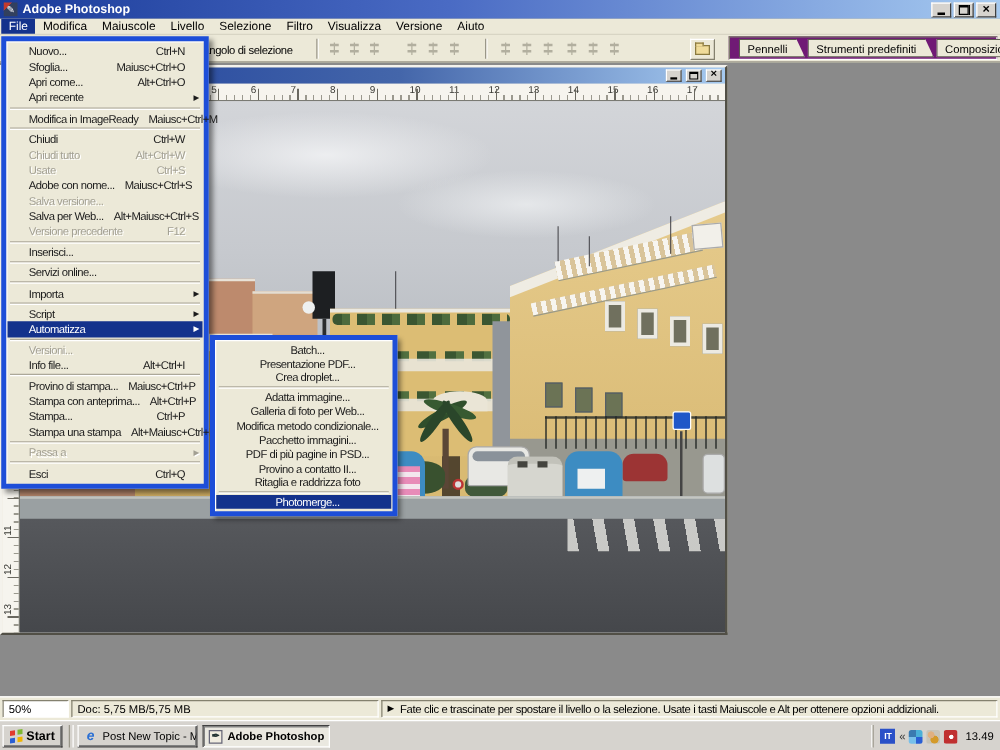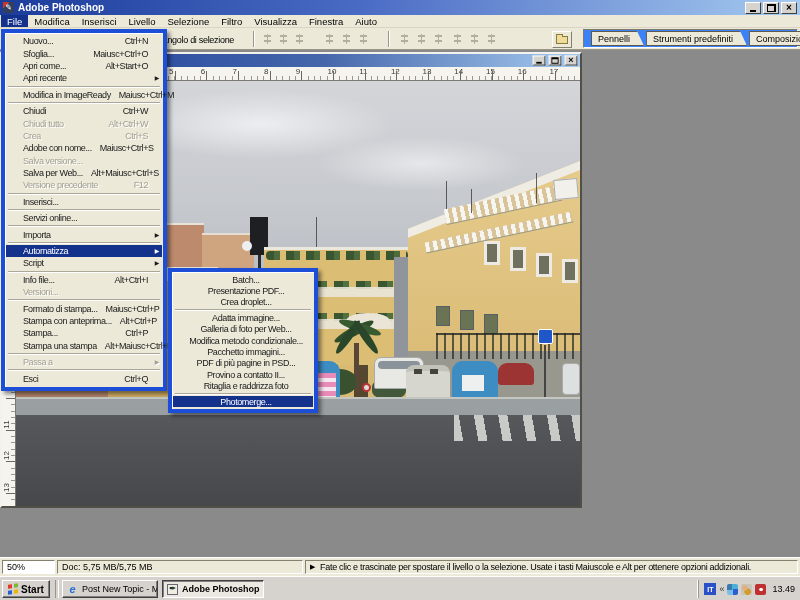--- a/index.html
+++ b/index.html
@@ -36,21 +36,21 @@
   .cb{position:absolute;left:108px;top:6px;width:10px;height:10px;background:#fff;border:1px solid #58584e;}
   .cb-label{position:absolute;left:123px;top:7px;font-size:9px;letter-spacing:-0.3px;white-space:nowrap;}
   .ob-sep{position:absolute;top:3px;width:2px;height:16px;border-left:1px solid #9a9788;border-right:1px solid #fff;}
   .al-ico{position:absolute;top:5px;width:13px;height:12px;
     background:linear-gradient(#b2af9f,#b2af9f) center/1px 10px no-repeat;}
   .al-ico i{display:block;width:7px;height:7px;margin:2px auto;border-top:2px solid #b2af9f;border-bottom:2px solid #b2af9f;}
   .fb-btn{position:absolute;left:552px;top:3px;width:20px;height:17px;background:#ECE9D8;
     border:1px solid;border-color:#fff #84816f #84816f #fff;}
   .fb-ico{position:absolute;left:3px;top:4px;width:12px;height:8px;background:#f0dc9a;border:1px solid #8a7a40;}
   .fb-ico::before{content:'';position:absolute;left:-1px;top:-3px;width:5px;height:2px;background:#f0dc9a;border:1px solid #8a7a40;border-bottom:none;}
-  #palette-well{position:absolute;left:583px;top:1px;width:215px;height:19px;background:#3b82f6;
+  #palette-well{position:absolute;left:583px;top:1px;width:215px;height:19px;background:#701a75;
     border:1px solid;border-color:#7e7b6d #fff #fff #7e7b6d;display:flex;align-items:stretch;gap:2px;padding:1px 0 1px 7px;}
   .pw-tab{background:#ECE9D8;border:1px solid #5c5a50;padding:0 13px 0 6px;display:flex;align-items:center;
     font-size:9px;white-space:nowrap;clip-path:polygon(0 0,calc(100% - 7px) 0,100% 100%,0 100%);}
 
   
   #doc-window{position:absolute;left:0;top:52px;width:582px;height:456px;background:#ECE9D8;
     border:2px solid;border-color:#f4f2ec #514f46 #514f46 #f4f2ec;z-index:5;}
   .doc-titlebar{position:absolute;left:0;top:0;width:578px;height:13px;
     background:linear-gradient(90deg,#1B3C9A 0%,#46a 55%,#A6CAF0 100%);}
   .doc-btns{position:absolute;right:2px;top:1px;display:flex;gap:2px;}
@@ -146,26 +146,26 @@
         </div>
       <div class="win-btn">
           <span class="g-close">×</span>
         </div>
     </div>
   </div>
 
   <div id="menubar">
       <div class="mb-item hl">File</div>
       <div class="mb-item">Modifica</div>
-      <div class="mb-item">Inserisci</div>
+      <div class="mb-item">Maiuscole</div>
       <div class="mb-item">Livello</div>
       <div class="mb-item">Selezione</div>
       <div class="mb-item">Filtro</div>
       <div class="mb-item">Visualizza</div>
-      <div class="mb-item">Finestra</div>
+      <div class="mb-item">Versione</div>
       <div class="mb-item">Aiuto</div>
     </div>
 
   <div id="optionsbar">
     <span class="cb"></span>
     <span class="cb-label">Mostra rettangolo di selezione</span>
     <span class="ob-sep" style="left:253px"></span>
     <span class="ob-sep" style="left:388px"></span>
     <div id="align-icons">
         <span class="al-ico" style="left: 261px;">
@@ -333,42 +333,42 @@
       <div class="menu-item">
         <span class="lbl">Nuovo...</span>
         <span class="shortcut">Ctrl+N</span>
       </div>
       <div class="menu-item">
         <span class="lbl">Sfoglia...</span>
         <span class="shortcut">Maiusc+Ctrl+O</span>
       </div>
       <div class="menu-item">
         <span class="lbl">Apri come...</span>
-        <span class="shortcut">Alt+Start+O</span>
+        <span class="shortcut">Alt+Ctrl+O</span>
       </div>
       <div class="menu-item">
         <span class="lbl">Apri recente</span>
         <span class="sub-arrow">▶</span>
       </div>
       <div class="menu-sep"></div>
       <div class="menu-item">
         <span class="lbl">Modifica in ImageReady</span>
         <span class="shortcut">Maiusc+Ctrl+M</span>
       </div>
       <div class="menu-sep"></div>
       <div class="menu-item">
         <span class="lbl">Chiudi</span>
         <span class="shortcut">Ctrl+W</span>
       </div>
       <div class="menu-item disabled">
         <span class="lbl">Chiudi tutto</span>
         <span class="shortcut">Alt+Ctrl+W</span>
       </div>
       <div class="menu-item disabled">
-        <span class="lbl">Crea</span>
+        <span class="lbl">Usate</span>
         <span class="shortcut">Ctrl+S</span>
       </div>
       <div class="menu-item">
         <span class="lbl">Adobe con nome...</span>
         <span class="shortcut">Maiusc+Ctrl+S</span>
       </div>
       <div class="menu-item disabled">
         <span class="lbl">Salva versione...</span>
       </div>
       <div class="menu-item">
@@ -386,39 +386,39 @@
       <div class="menu-sep"></div>
       <div class="menu-item">
         <span class="lbl">Servizi online...</span>
       </div>
       <div class="menu-sep"></div>
       <div class="menu-item">
         <span class="lbl">Importa</span>
         <span class="sub-arrow">▶</span>
       </div>
       <div class="menu-sep"></div>
+      <div class="menu-item">
+        <span class="lbl">Script</span>
+        <span class="sub-arrow">▶</span>
+      </div>
       <div class="menu-item highlighted">
         <span class="lbl">Automatizza</span>
         <span class="sub-arrow">▶</span>
       </div>
-      <div class="menu-item">
-        <span class="lbl">Script</span>
-        <span class="sub-arrow">▶</span>
-      </div>
-      <div class="menu-sep"></div>
+      <div class="menu-sep"></div>
+      <div class="menu-item disabled">
+        <span class="lbl">Versioni...</span>
+      </div>
       <div class="menu-item">
         <span class="lbl">Info file...</span>
         <span class="shortcut">Alt+Ctrl+I</span>
       </div>
-      <div class="menu-item disabled">
-        <span class="lbl">Versioni...</span>
-      </div>
-      <div class="menu-sep"></div>
-      <div class="menu-item">
-        <span class="lbl">Formato di stampa...</span>
+      <div class="menu-sep"></div>
+      <div class="menu-item">
+        <span class="lbl">Provino di stampa...</span>
         <span class="shortcut">Maiusc+Ctrl+P</span>
       </div>
       <div class="menu-item">
         <span class="lbl">Stampa con anteprima...</span>
         <span class="shortcut">Alt+Ctrl+P</span>
       </div>
       <div class="menu-item">
         <span class="lbl">Stampa...</span>
         <span class="shortcut">Ctrl+P</span>
       </div>

